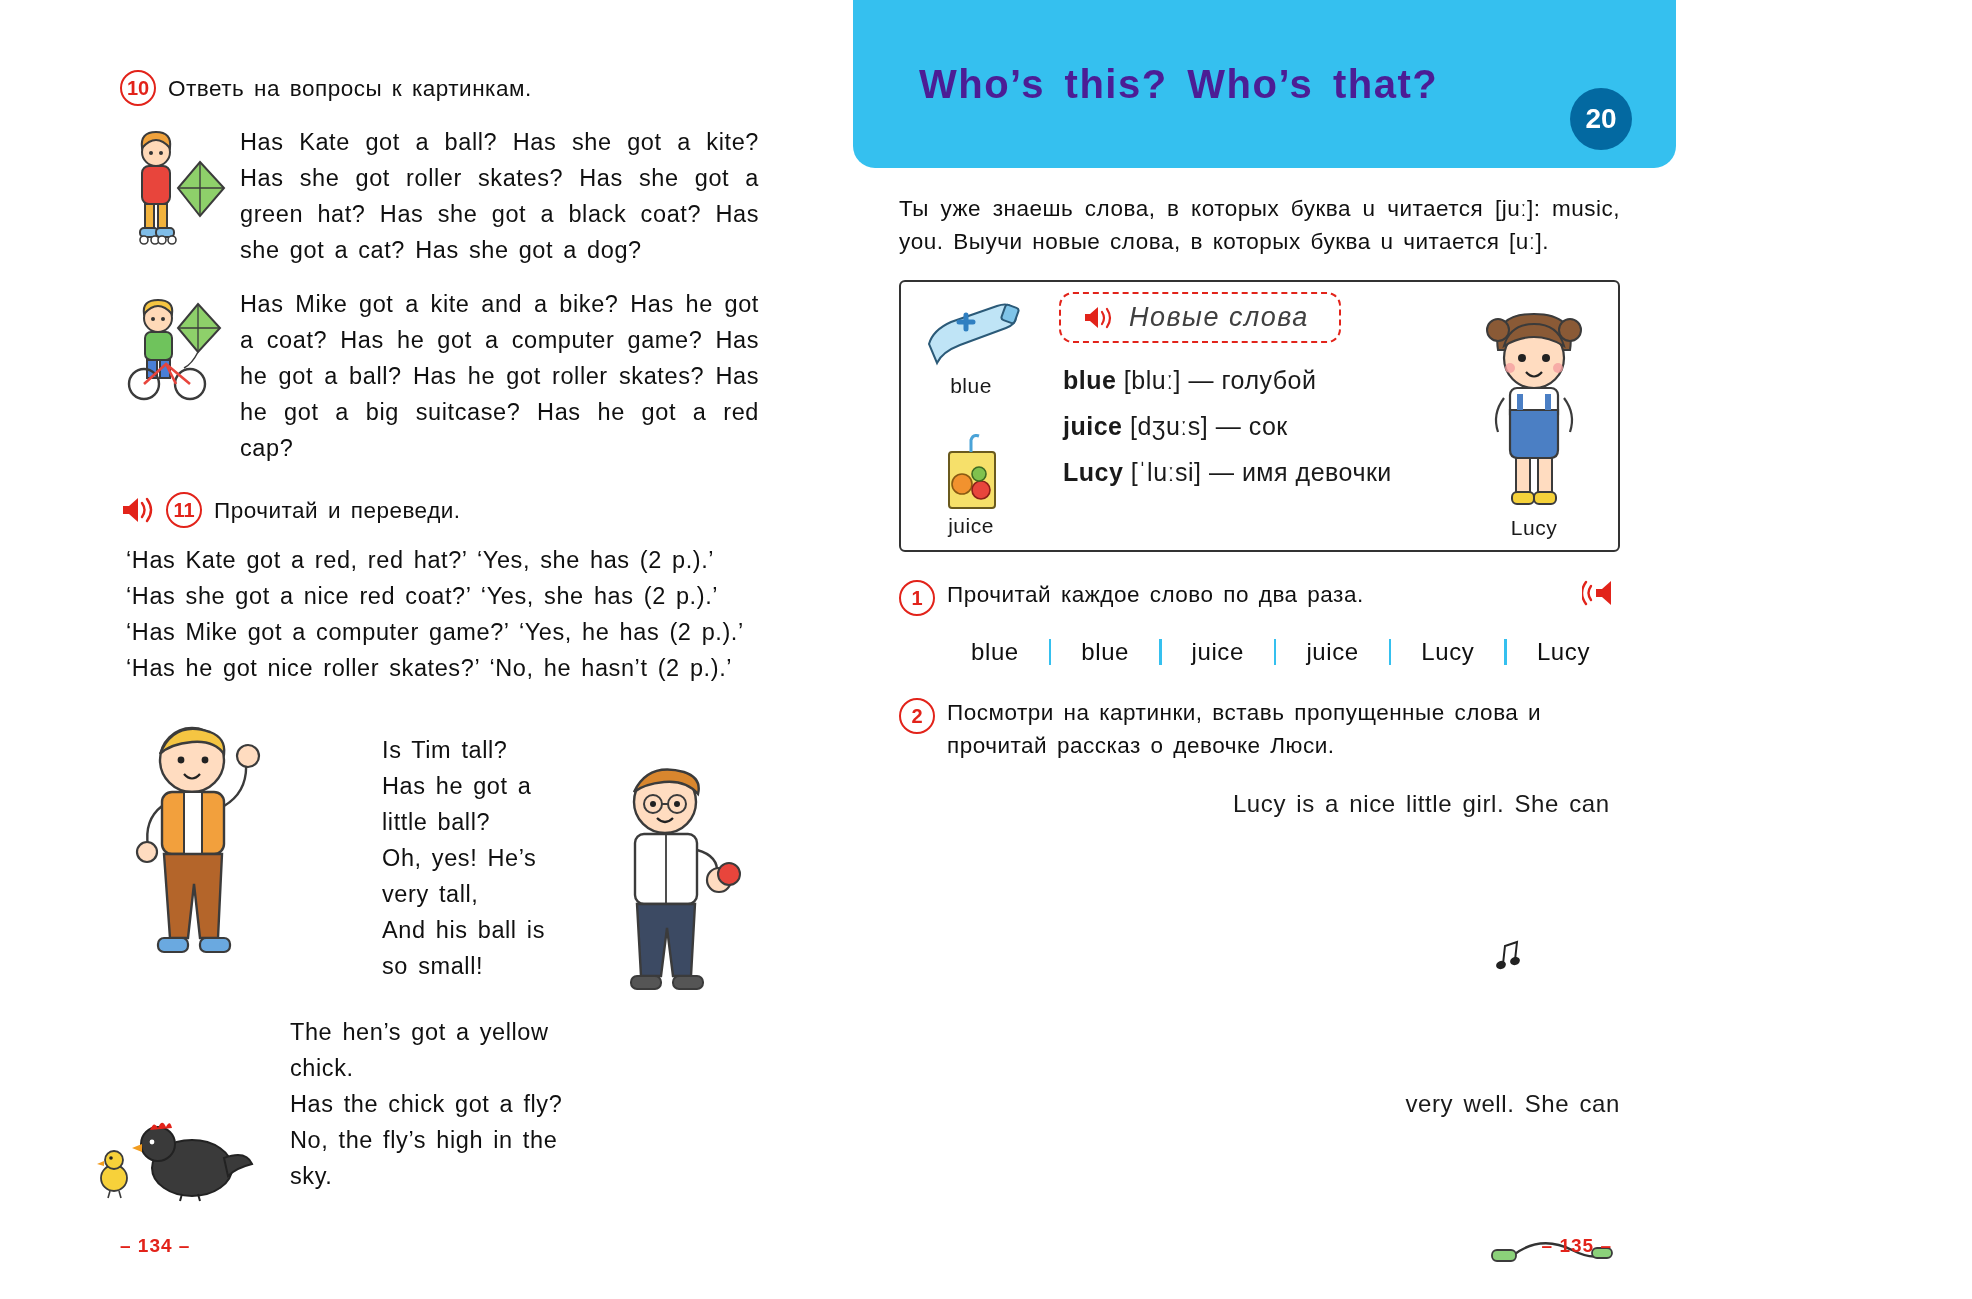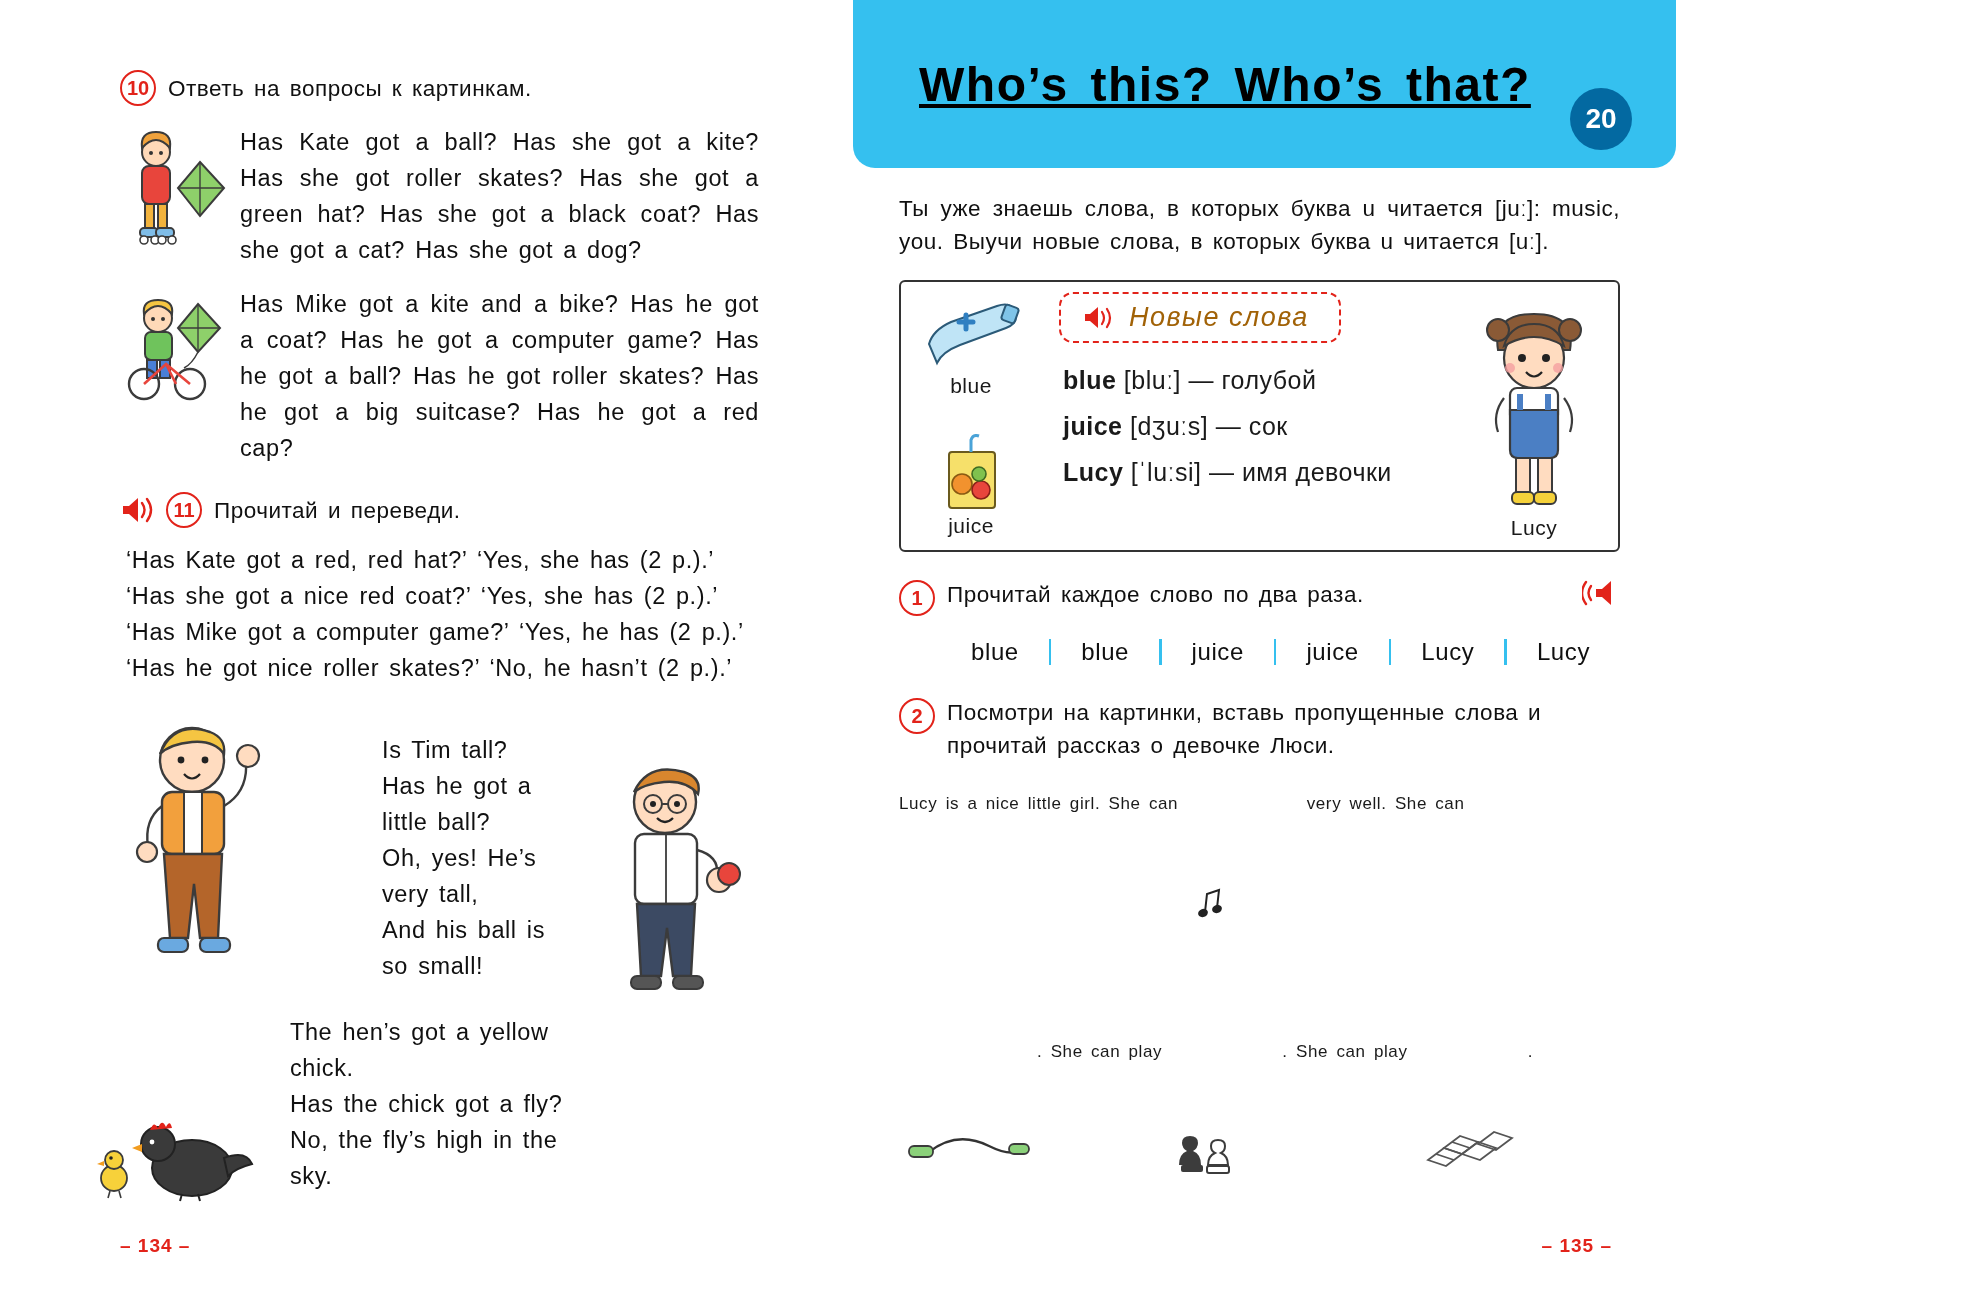--- a/index.html
+++ b/index.html
@@ -143,26 +143,25 @@
     height: 168px;
     border-radius: 0 0 22px 22px;
     margin-left: 24px;
     margin-right: 0;
     display: flex;
     align-items: center;
   }
   .banner-title {
     font-family: "Liberation Sans", sans-serif;
     font-weight: bold;
-    font-size: 48px;
-    color: #000000;
+    font-size: 40px;
+    color: #4c1d95;
     letter-spacing: 1.5px;
     word-spacing: 7px;
     padding-left: 66px;
-    text-decoration: underline;
   }
   .unit-badge {
     position: absolute;
     right: 44px;
     top: 88px;
     width: 62px;
     height: 62px;
     border-radius: 50%;
     background: #0369a1;
     color: #fff;
@@ -213,21 +212,21 @@
     display: inline-flex;
     align-items: center;
     gap: 16px;
     padding: 8px 30px 8px 22px;
     margin-left: 18px;
   }
   .new-words-chip .label {
     font-family: "Liberation Sans", sans-serif;
     font-style: italic;
     font-size: 27px;
-    color: #a16207;
+    color: #404040;
     letter-spacing: 1.5px;
   }
   .word-line {
     font-size: 25px;
     line-height: 46px;
     letter-spacing: 0.5px;
     white-space: nowrap;
     margin-left: 22px;
   }
   .word-line b { font-weight: bold; }
@@ -256,26 +255,27 @@
     align-items: flex-start;
     gap: 12px;
     margin-top: 26px;
     position: relative;
   }
   .ex-head-right .num-circle { margin-top: 2px; }
 
   .story { margin-top: 16px; }
   .story .line {
     display: flex;
-    align-items: flex-start;
+    align-items: flex-end;
     flex-wrap: wrap;
-    font-size: 17px;
+    font-size: 24px;
     letter-spacing: 0.6px;
     line-height: 52px;
     word-spacing: 3px;
+    flex-direction: column;
   }
   .story .line > span { white-space: pre; }
 
   .inline-pic { display: inline-block; vertical-align: middle; margin: 0 6px; }
 
   .audio-right {
     position: absolute;
     right: 0;
     top: 0;
   }

